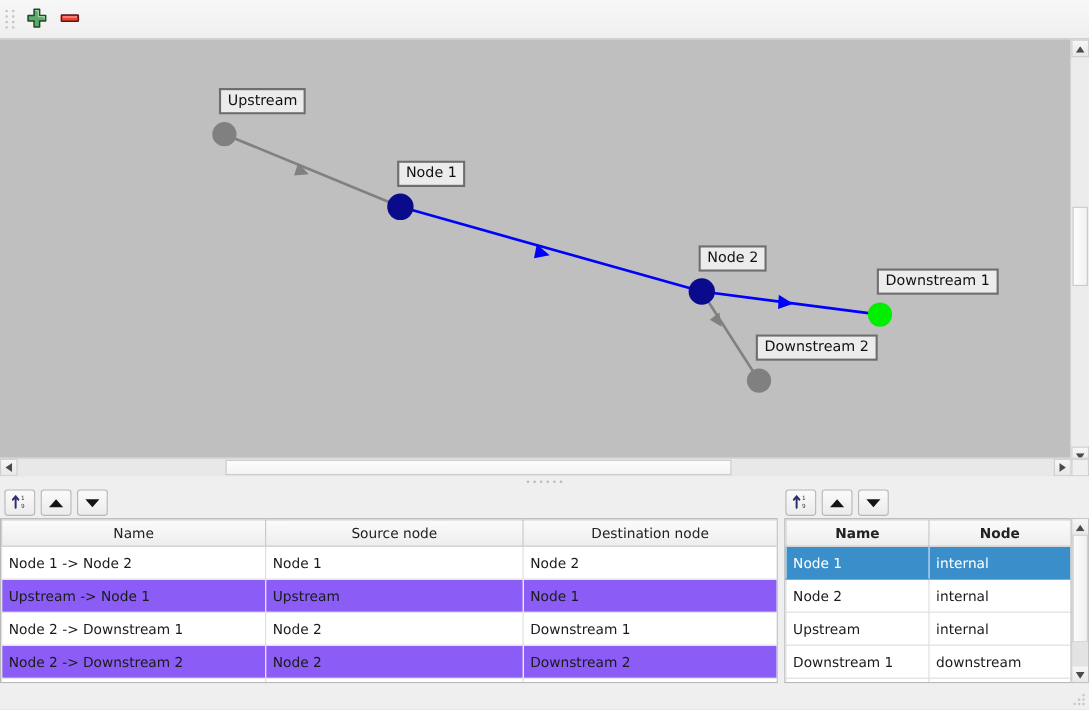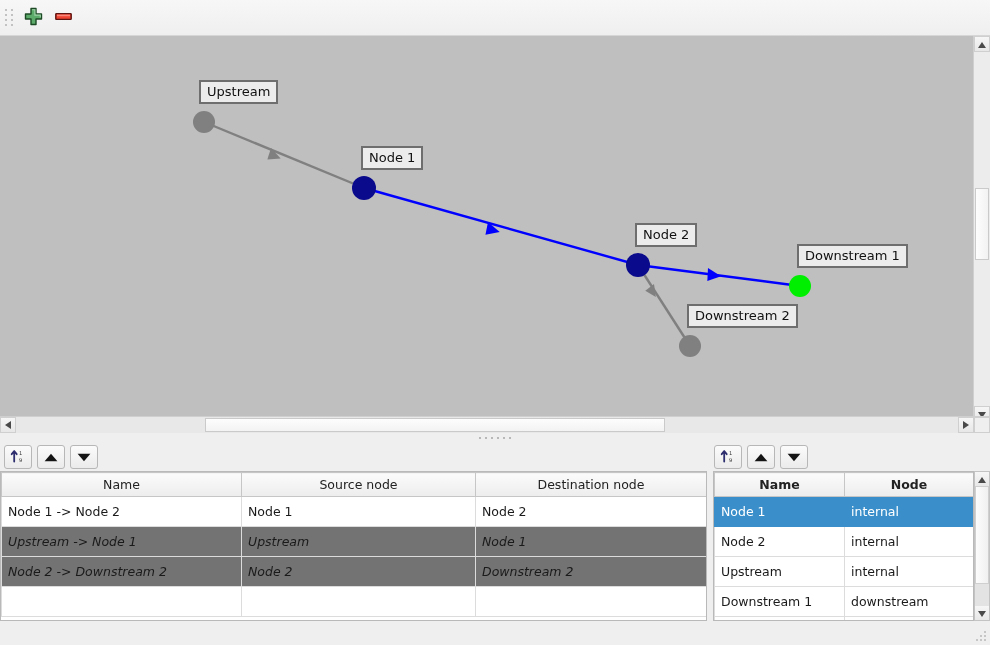--- a/index.html
+++ b/index.html
@@ -132,21 +132,21 @@
     background: linear-gradient(to bottom,#fbfbfb 0%, #ededed 100%);
     border: 1px solid #c6c6c6;
     height: 23px; font-weight: normal; color: #222;
     text-align: center; padding: 0 18px;
   }
   table.grid td {
     border: 1px solid #dcdcdc;
     height: 29px; padding: 0 6px; color: #1a1a1a;
     overflow: hidden; white-space: nowrap; text-overflow: ellipsis;
   }
-  table.grid tr.alt td { background: #737373; font-style: italic; }
+  table.grid tr.alt td { background: #8b5cf6; }
   table.grid tr.selected td { background: #3a8fca; color: #ffffff; border-color: #3a8fca; }
 
   .grid-wrap-left {
     position: absolute; left: 0; top: 28px; width: 707px; height: 150px;
     border: 1px solid #b9b9b9; background: #fff; box-sizing: border-box;
     overflow: hidden;
   }
   .grid-wrap-right {
     position: absolute; left: 3px; top: 28px; width: 261px; height: 150px;
     border: 1px solid #b9b9b9; background: #fff; box-sizing: border-box;
@@ -369,20 +369,25 @@
             <tr>
               <td>Node 1 -&gt; Node 2</td>
               <td>Node 1</td>
               <td>Node 2</td>
             </tr>
             <tr class="alt">
               <td>Upstream -&gt; Node 1</td>
               <td>Upstream</td>
               <td>Node 1</td>
             </tr>
+            <tr>
+              <td>Node 2 -&gt; Downstream 1</td>
+              <td>Node 2</td>
+              <td>Downstream 1</td>
+            </tr>
             <tr class="alt">
               <td>Node 2 -&gt; Downstream 2</td>
               <td>Node 2</td>
               <td>Downstream 2</td>
             </tr>
             <tr>
               <td></td>
               <td></td>
               <td></td>
             </tr>

